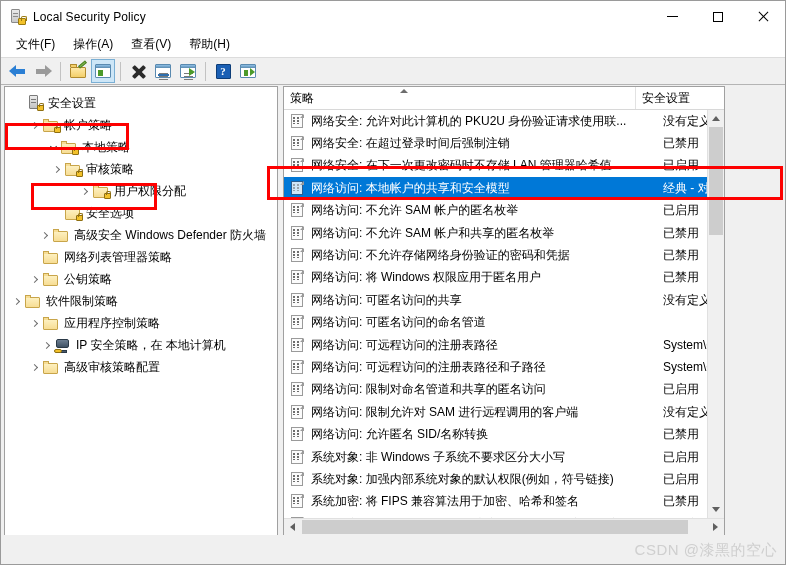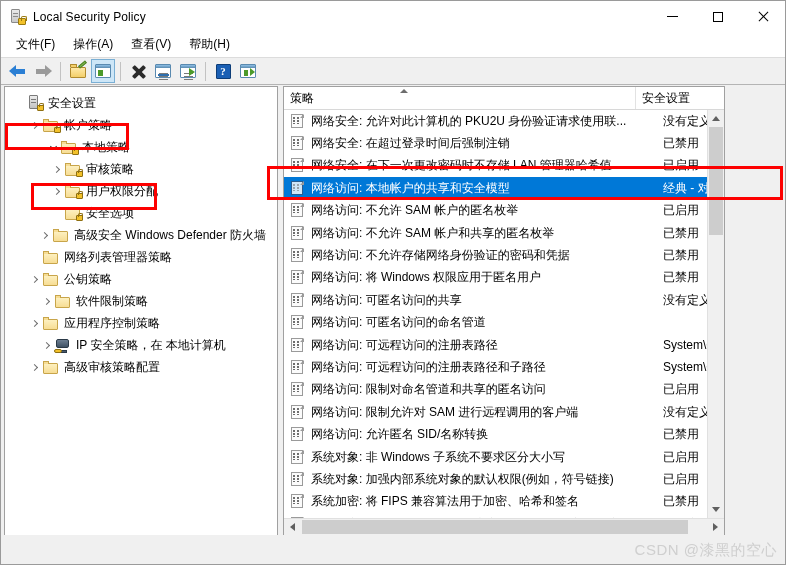--- a/index.html
+++ b/index.html
@@ -543,21 +543,21 @@
               <div class="chev closed"></div>
             </div>
           <div class="tn-icon tn-folder locked">
               <div class="fbody"></div>
               <div class="ftab"></div>
               <div class="flock"></div>
             </div>
           <div class="tn-label">审核策略</div>
         </div>
 
-        <div class="tree-row" style="padding-left:44px;">
+        <div class="tree-row" style="padding-left:32px;margin-left:40px;">
           <div class="expander">
               <div class="chev closed"></div>
             </div>
           <div class="tn-icon tn-folder locked">
               <div class="fbody"></div>
               <div class="ftab"></div>
               <div class="flock"></div>
             </div>
           <div class="tn-label">用户权限分配</div>
         </div>
@@ -595,21 +595,21 @@
           <div class="expander">
               <div class="chev closed"></div>
             </div>
           <div class="tn-icon tn-folder">
               <div class="fbody"></div>
               <div class="ftab"></div>
             </div>
           <div class="tn-label">公钥策略</div>
         </div>
 
-        <div class="tree-row" style="padding-left:34px;">
+        <div class="tree-row" style="padding-left:4px;">
           <div class="expander">
               <div class="chev closed"></div>
             </div>
           <div class="tn-icon tn-folder">
               <div class="fbody"></div>
               <div class="ftab"></div>
             </div>
           <div class="tn-label">软件限制策略</div>
         </div>
 

